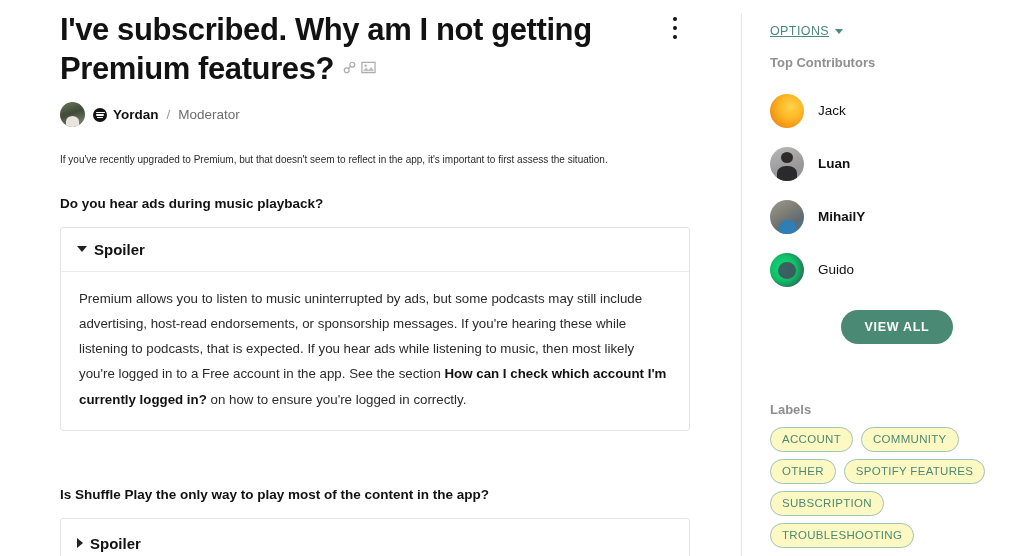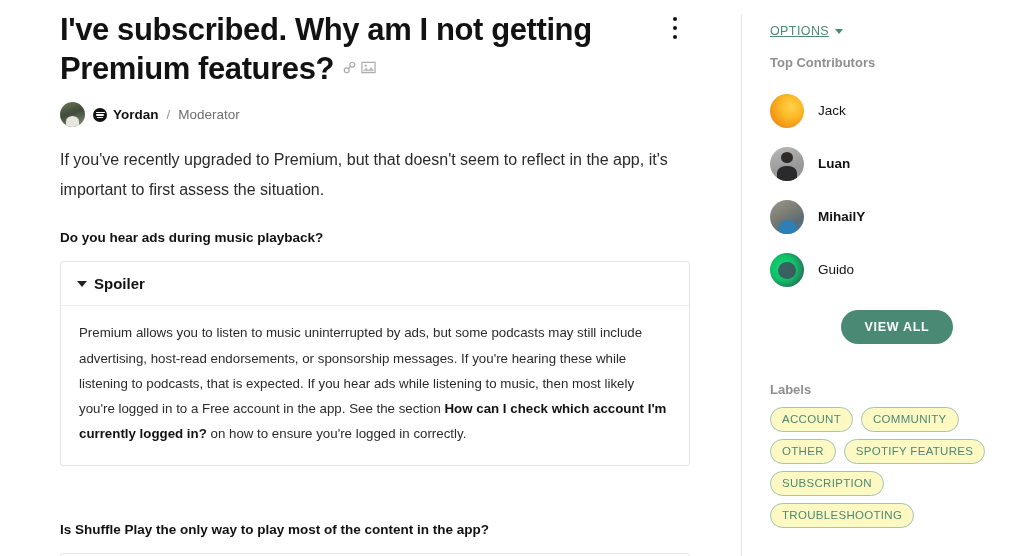--- a/index.html
+++ b/index.html
@@ -67,21 +67,21 @@
     position:absolute; left:2.5px; background:#fff; border-radius:2px; height:1.4px;
   }
   .spotify-badge i:nth-child(1){ top:4px; width:9px; }
   .spotify-badge i:nth-child(2){ top:6.6px; width:7.5px; left:3px; }
   .spotify-badge i:nth-child(3){ top:9.2px; width:6px; left:3.7px; }
   .author-name { font-size: 13.5px; font-weight: 700; color: #121212; }
   .author-sep  { font-size: 13.5px; color: #9a9a9a; font-weight:400; }
   .author-role { font-size: 13.5px; color: #6e6e6e; font-weight:400; }
 
   .body-text {
-    margin-top: 18px; font-size: 16px; line-height: 1.85;
+    margin-top: 24px; font-size: 10px; line-height: 1.85;
     color: #2b2b2b; max-width: 625px;
   }
 
   .question {
     margin-top: 26px; font-size: 13.5px; font-weight: 700; color: #121212;
   }
 
   .spoiler-box {
     margin-top: 16px; border: 1px solid #e4e4e4; border-radius: 3px;
     background: #fff;
@@ -143,21 +143,21 @@
   .av-guido { background: radial-gradient(circle at 40% 45%, #13e07a 0%, #0fbf66 45%, #3f3050 100%); }
   .av-guido::after{content:"";position:absolute;left:8px;top:9px;width:18px;height:17px;border-radius:50%;background:#4a3a5c;opacity:.75;}
 
   .view-all-wrap { display:flex; justify-content:center; margin-top: 14px; }
   .view-all {
     background: #4a8a74; color: #fff; border: none; border-radius: 20px;
     padding: 10px 24px; font-size: 12.5px; letter-spacing: .7px;
     font-family: "Liberation Sans", sans-serif; cursor: pointer; font-weight: bold;
   }
 
-  .labels-heading { margin-top: 38px; font-size: 13px; font-weight:700; color:#8f8f8f; }
+  .labels-heading { margin-top: 58px; font-size: 13px; font-weight:700; color:#8f8f8f; }
   .chips { margin-top: 10px; display: flex; flex-wrap: wrap; gap: 7px 8px; width: 242px; }
   .chip {
     border: 1px solid #9fc4b6; color: #4a8a74; background: #fef9c3;
     border-radius: 14px; padding: 5px 11px 6px 11px;
     font-size: 11.5px; letter-spacing: .3px; cursor: pointer; white-space: nowrap;
   }
 </style>
 </head>
 <body>
 

